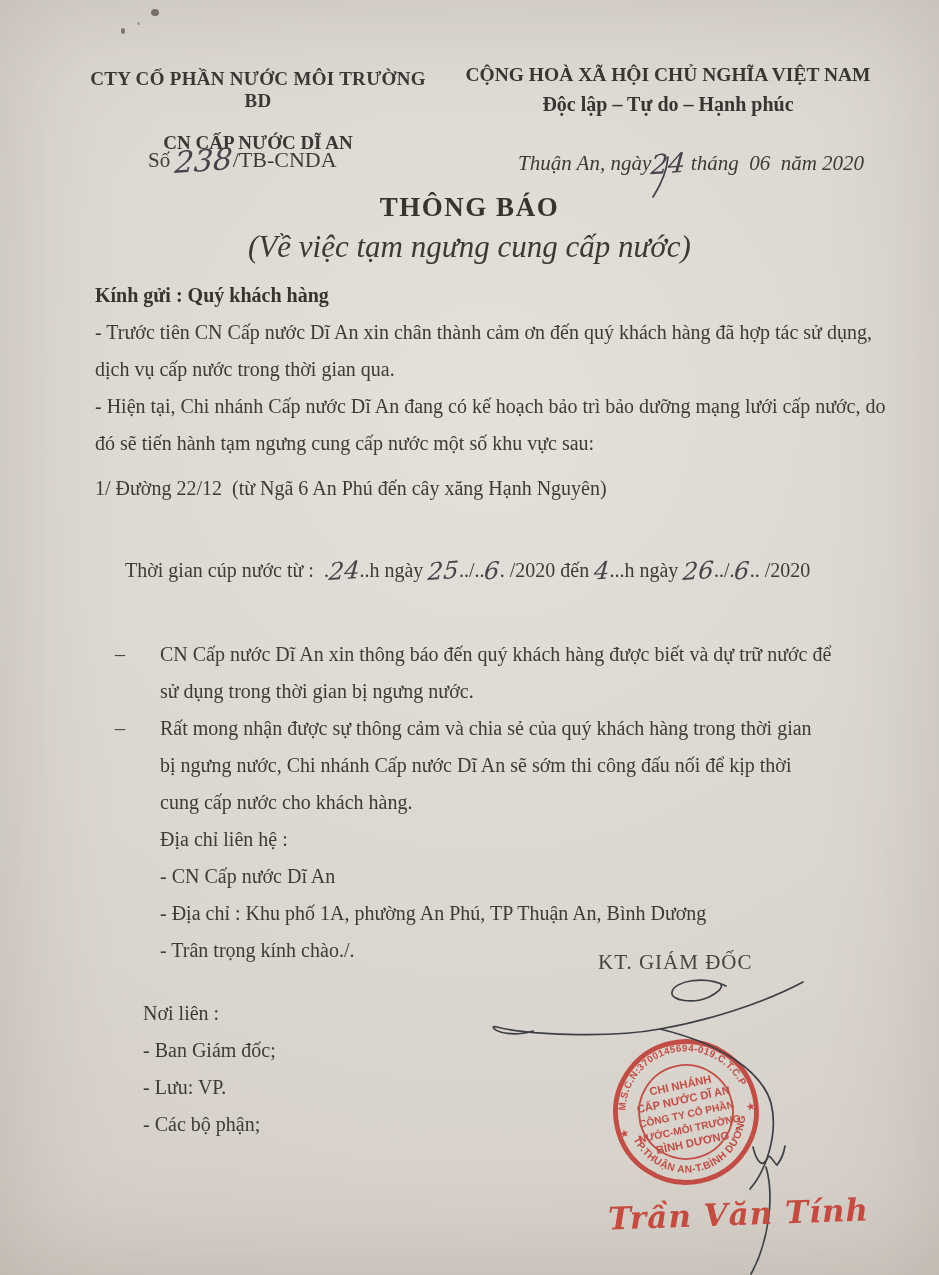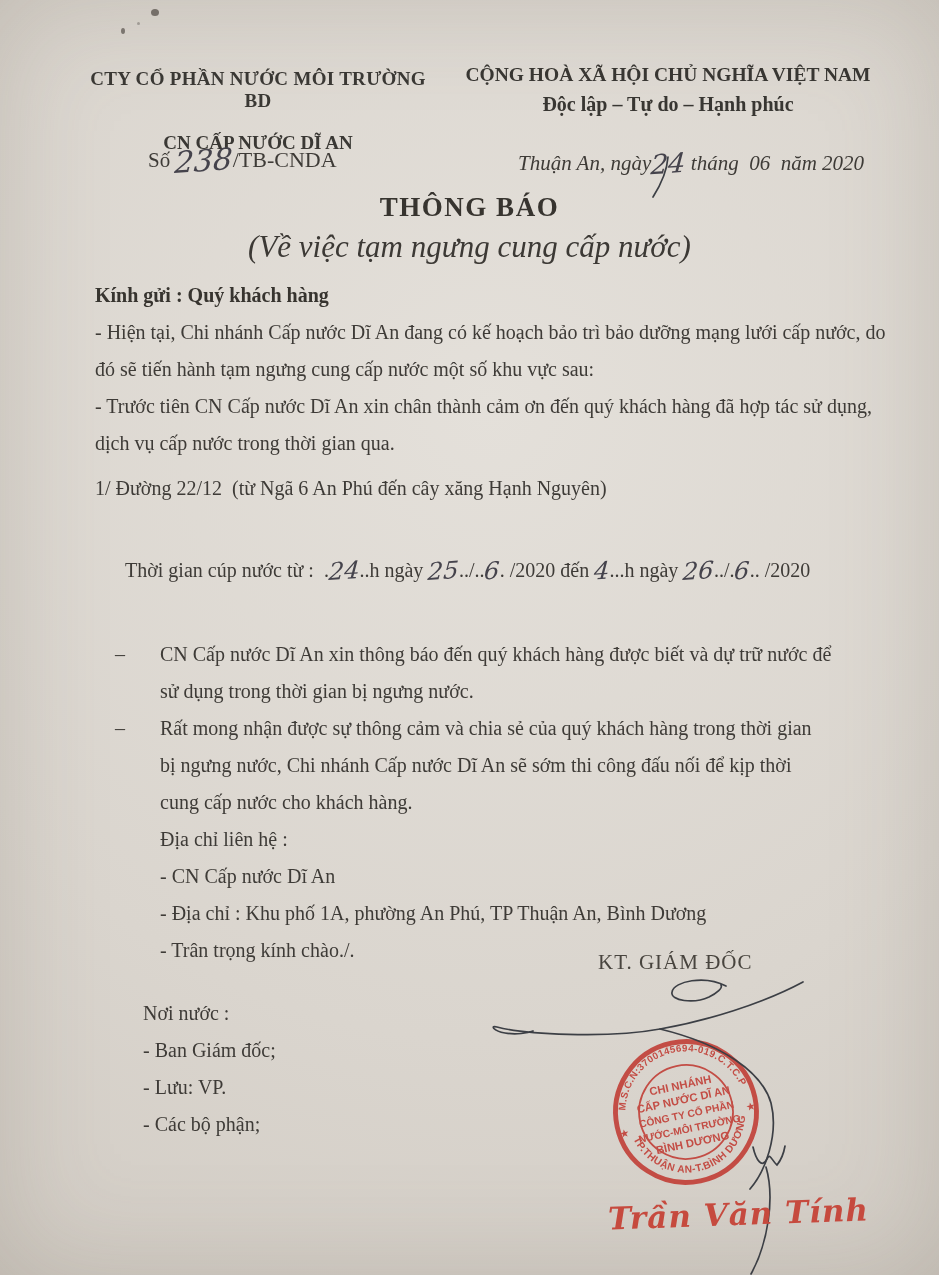--- a/index.html
+++ b/index.html
@@ -74,22 +74,22 @@
 
   <div class="abs date-line">
     <span class="pre">Thuận An, ngày</span><span class="hw hw-md">24</span><span class="pre"> tháng  06  năm 2020</span>
   </div>
 
   <div class="abs title center">THÔNG BÁO</div>
   <div class="abs subtitle center">(Về việc tạm ngưng cung cấp nước)</div>
 
   <div class="abs body">
     <div class="salutation">Kính gửi : Quý khách hàng</div>
+    <div>- Trước tiên CN Cấp nước Dĩ An xin chân thành cảm ơn đến quý khách hàng đã hợp tác sử dụng, dịch vụ cấp nước trong thời gian qua.</div>
     <div>- Hiện tại, Chi nhánh Cấp nước Dĩ An đang có kế hoạch bảo trì bảo dưỡng mạng lưới cấp nước, do đó sẽ tiến hành tạm ngưng cung cấp nước một số khu vực sau:</div>
-    <div>- Trước tiên CN Cấp nước Dĩ An xin chân thành cảm ơn đến quý khách hàng đã hợp tác sử dụng, dịch vụ cấp nước trong thời gian qua.</div>
     <div class="area-line pre">1/ Đường 22/12  (từ Ngã 6 An Phú đến cây xăng Hạnh Nguyên)</div>
     <div class="time-line pre">
       <span>Thời gian cúp nước từ :  .</span><span class="hw hw-sm">24</span><span>..h ngày </span><span class="hw hw-sm">25</span><span>../..</span><span class="hw hw-sm">6</span><span>. /2020 đến </span><span class="hw hw-sm">4</span><span>...h ngày </span><span class="hw hw-sm">26</span><span>../.</span><span class="hw hw-sm">6</span><span>.. /2020</span>
     </div>
     <div class="bullets">
       <div class="bullet">
         <span class="dash">–</span>
         <span>CN Cấp nước Dĩ An xin thông báo đến quý khách hàng được biết và dự trữ nước để sử dụng trong thời gian bị ngưng nước.</span>
       </div>
       <div class="bullet">
@@ -101,21 +101,21 @@
       <div>Địa chỉ liên hệ :</div>
       <div>- CN Cấp nước Dĩ An</div>
       <div>- Địa chỉ : Khu phố 1A, phường An Phú, TP Thuận An, Bình Dương</div>
       <div>- Trân trọng kính chào./.</div>
     </div>
   </div>
 
   <div class="abs kt-title">KT. GIÁM ĐỐC</div>
 
   <div class="abs recipients">
-    <div>Nơi nước :</div>
+    <div>Nơi liên :</div>
     <div>- Ban Giám đốc;</div>
     <div>- Lưu: VP.</div>
     <div>- Các bộ phận;</div>
   </div>
 
   <svg class="abs stamp" viewBox="0 0 180 180">
     <g fill="none" stroke="#c2433b">
       <circle cx="90" cy="90" r="72" stroke-width="5"></circle>
       <circle cx="90" cy="90" r="48" stroke-width="1.8"></circle>
     </g>

